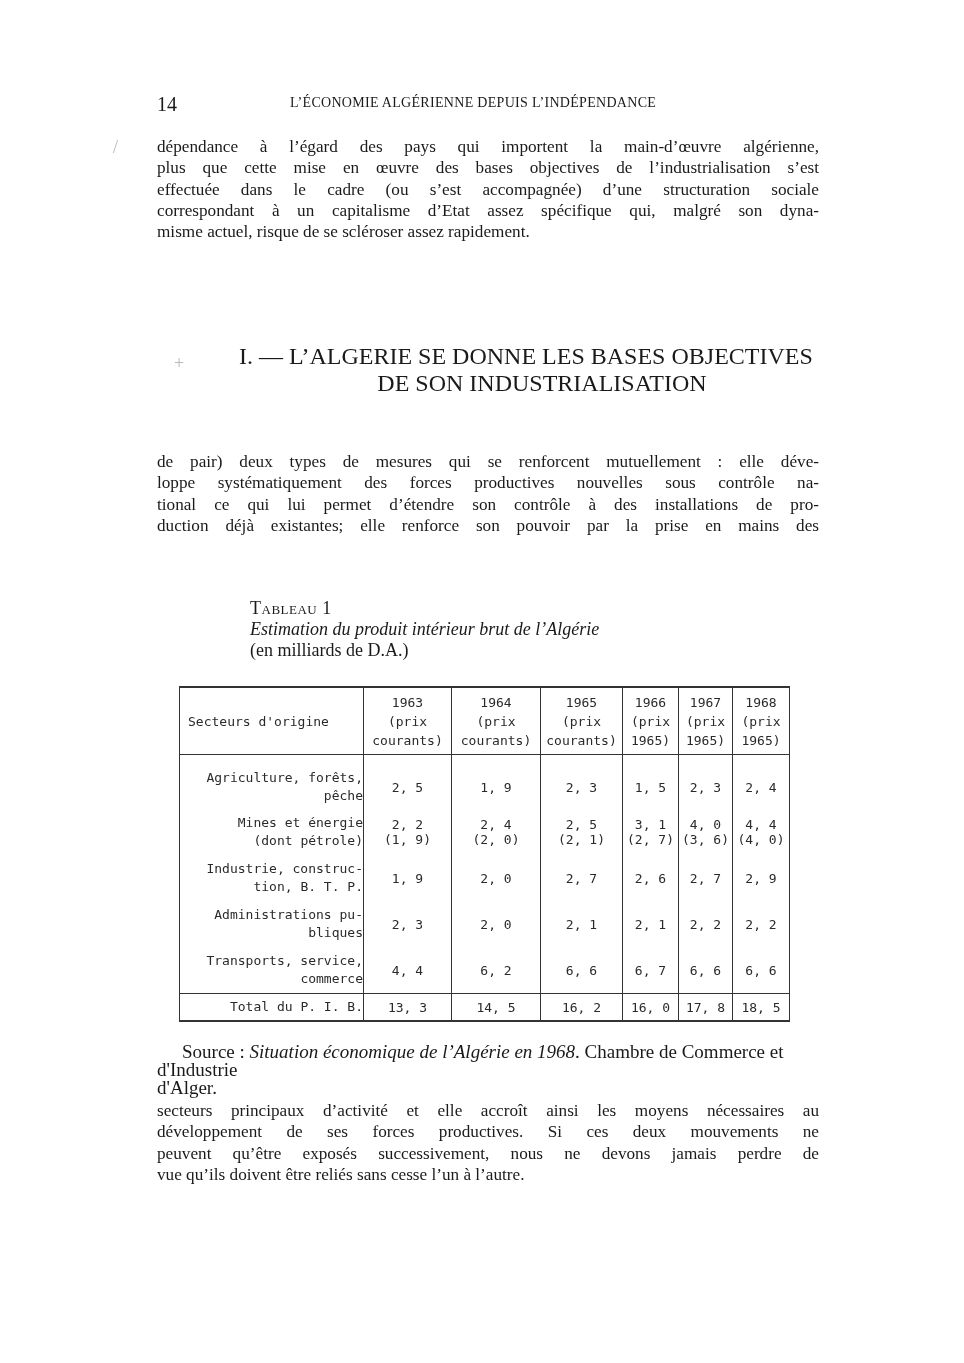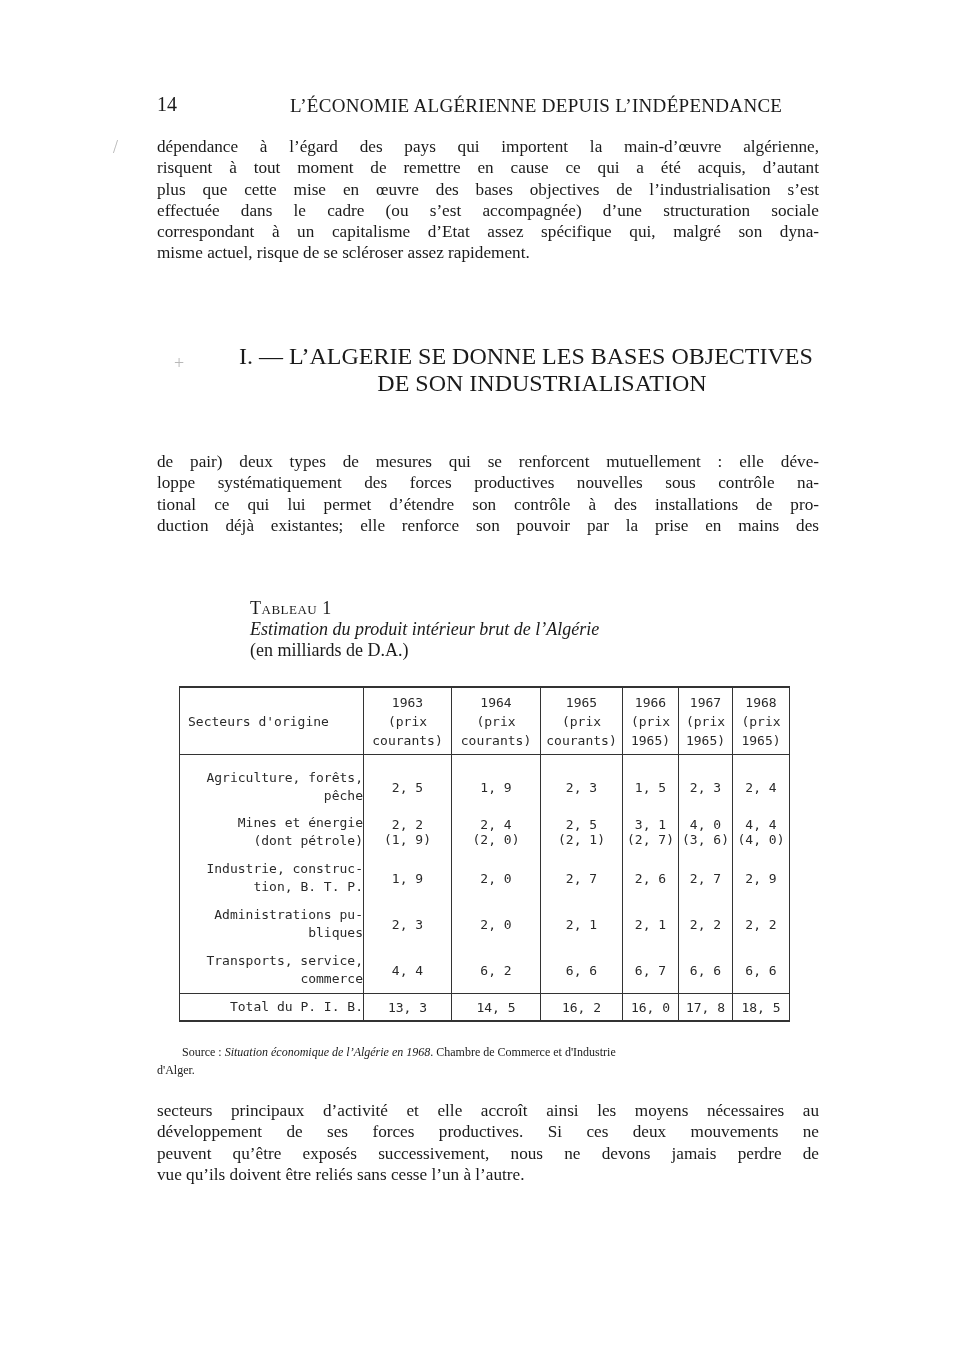--- a/index.html
+++ b/index.html
@@ -1,54 +1,53 @@
 <!DOCTYPE html>
 <html><head>
 <meta charset="utf-8">
 <style>
   html, body { margin:0; padding:0; }
   body { width:964px; height:1363px; background:#ffffff; position:relative; overflow:hidden; color:#1a1a1a; font-family:"Liberation Serif", "DejaVu Serif", serif; }
   .abs { position:absolute; }
   .page-num { left:157px; top:93px; font-size:20px; }
-  .running-head { left:290px; top:95px; font-size:19px; letter-spacing:0.3px; }
+  .running-head { left:290px; top:95px; font-size:14px; letter-spacing:0.3px; }
   .para { position:absolute; left:157px; width:662px; font-size:17.2px; line-height:21.3px; text-align:justify; }
   .para .line { display:block; text-align:justify; text-align-last:justify; height:21.3px; white-space:nowrap; }
   .para .line.last { text-align-last:left; }
   .margin-mark { color:#b8b8b8; font-size:18px; }
   .section-title { left:167px; width:720px; text-align:center; font-size:24px; line-height:27px; }
   .section-title .l1 { display:block; padding-left:72px; text-align:left; }
   .section-title .l2 { display:block; padding-left:30px; text-align:center; }
   .tab-title { left:250px; width:486px; text-align:left; font-size:18px; line-height:21px; }
   .tab-label { font-variant:small-caps; letter-spacing:0.5px; }
   .tab-caption { font-style:italic; }
   table.gdp { position:absolute; left:179px; top:686px; border-collapse:collapse; font-family:"DejaVu Sans Mono","Liberation Mono",monospace; font-size:13px; color:#2a2a2a; }
   table.gdp td, table.gdp th { border-left:1.5px solid #333; border-right:1.5px solid #333; padding:0; font-weight:normal; }
   table.gdp th { border-top:2px solid #333; border-bottom:1.5px solid #333; height:66px; text-align:center; line-height:19px; }
   table.gdp th.sect { text-align:left; padding-left:8px; }
   table.gdp td { text-align:center; vertical-align:middle; }
   table.gdp td.label { text-align:right; padding-left:9px; line-height:18px; }
   table.gdp td.label .cont { padding-left:18px; display:block; }
   table.gdp tr.row td { height:46px; }
   table.gdp tr.row.first td { padding-top:10px; height:44px; }
   table.gdp tr.total td { border-top:1.5px solid #333; border-bottom:2px solid #333; height:26px; }
-  .source { left:157px; width:662px; top:1043px; font-size:12px; line-height:18px; }
+  .source { left:157px; width:662px; top:1043px; font-size:19px; line-height:18px; }
   .source .indent { padding-left:25px; }
   .source i { font-style:italic; }
 </style>
 </head>
 <body>
 
 <div class="abs page-num">14</div>
 <div class="abs running-head">L’ÉCONOMIE ALGÉRIENNE DEPUIS L’INDÉPENDANCE</div>
 
 <div class="abs margin-mark" style="left:113px;top:137px;">/</div>
 
 <div class="para" style="top:136px;">
   <span class="line">dépendance à l’égard des pays qui importent la main-d’œuvre algérienne,</span>
-  <span class="line">risquent à tout moment de remettre en cause ce qui a été acquis, d’autant</span>
   <span class="line">plus que cette mise en œuvre des bases objectives de l’industrialisation s’est</span>
   <span class="line">effectuée dans le cadre (ou s’est accompagnée) d’une structuration sociale</span>
   <span class="line">correspondant à un capitalisme d’Etat assez spécifique qui, malgré son dyna-</span>
   <span class="line last">misme actuel, risque de se scléroser assez rapidement.</span>
 </div>
 
 <div class="abs margin-mark" style="left:174px;top:353px;">+</div>
 
 <div class="abs section-title" style="top:343px;">
   <span class="l1">I. — L’ALGERIE SE DONNE LES BASES OBJECTIVES</span>

